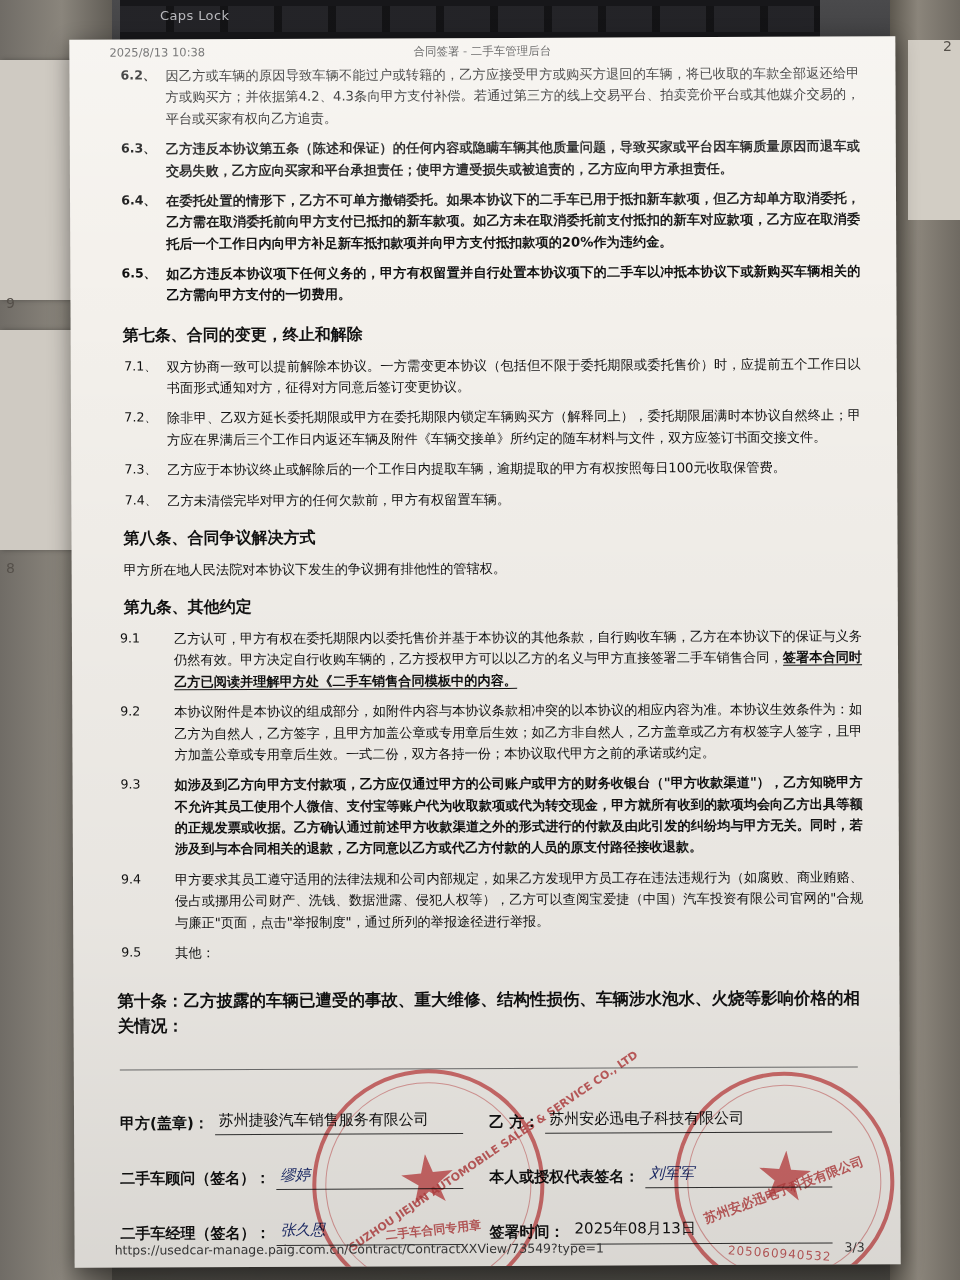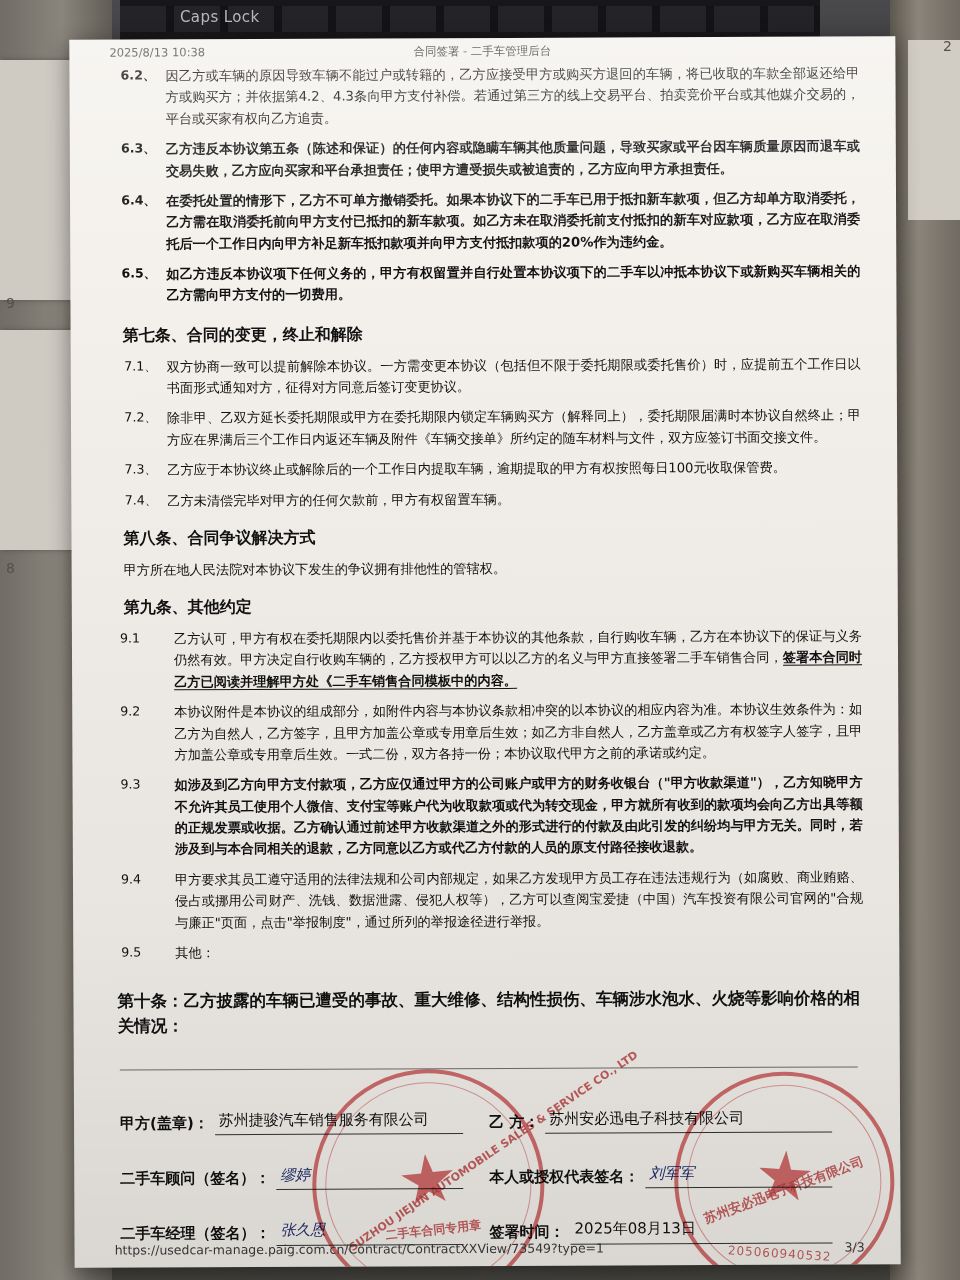--- a/index.html
+++ b/index.html
@@ -31,24 +31,23 @@
     position: absolute;
     left: 0; top: 6px; right: 0; height: 26px;
     background:
       repeating-linear-gradient(90deg, #26262a 0 46px, #131315 46px 54px);
     opacity: .85;
   }
   .keycap-label {
     position: absolute;
     left: 160px; top: 8px;
     color: #b9b9bd;
-    font-size: 15px;
+    font-size: 13px;
     letter-spacing: .4px;
     z-index: 3;
-    margin-left: 20px;
   }
   .desk-left {
     position: absolute;
     left: 0; top: 0; width: 112px; height: 1280px;
     background: linear-gradient(90deg, #706c66 0%, #8a857c 55%, #605c55 100%);
   }
   .desk-left .paper-edge {
     position: absolute; left: 0; width: 96px;
     background: #cfcac2;
     box-shadow: 2px 0 5px rgba(0,0,0,.3);

